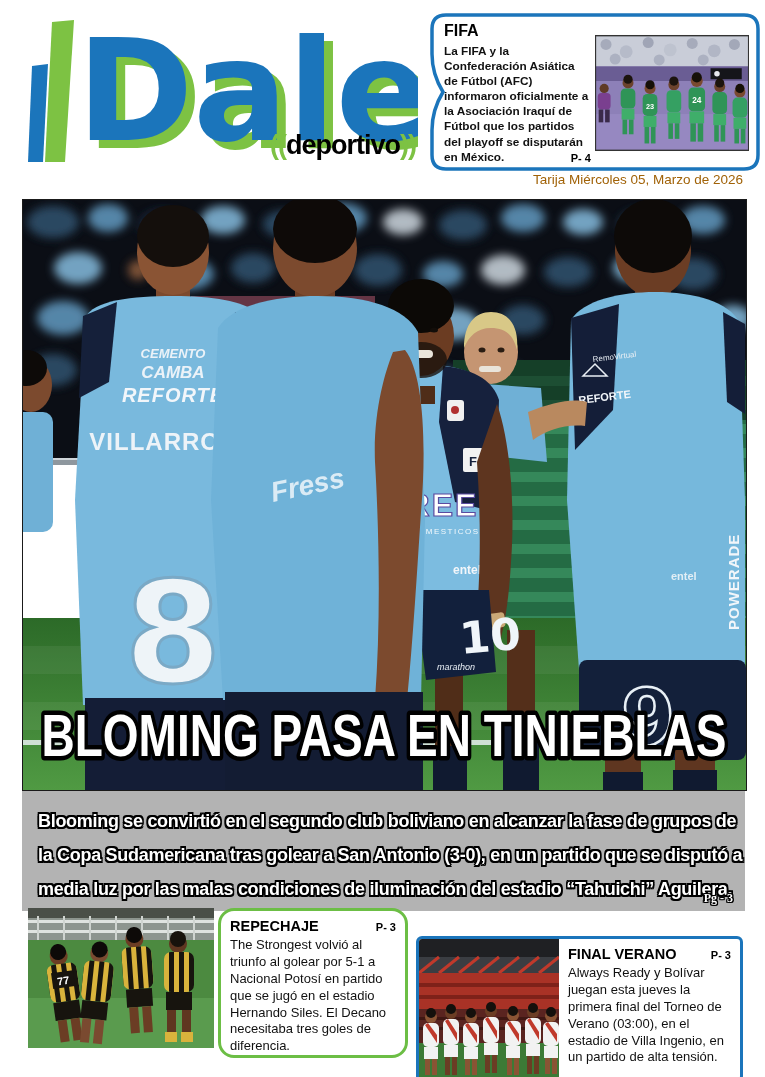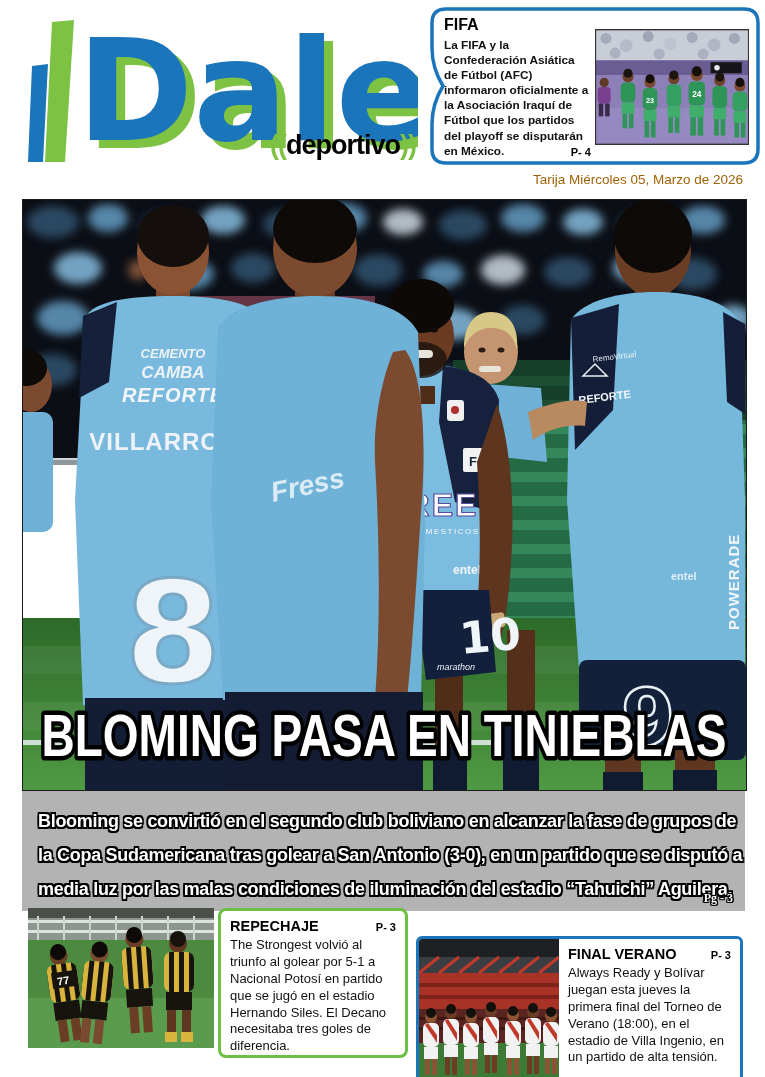--- a/index.html
+++ b/index.html
@@ -4,21 +4,21 @@
 <style>
   html,body{margin:0;padding:0;background:#e8e8e8;}
   .page{position:relative;width:765px;height:1077px;background:#fff;overflow:hidden;
         font-family:"Liberation Sans","DejaVu Sans",sans-serif;}
   
   .masthead{position:absolute;left:24px;top:10px;width:394px;height:158px;}
   .subtitle{position:absolute;left:24px;top:130px;width:392px;text-align:right;
             font-weight:bold;font-size:27px;letter-spacing:-1px;color:#000;}
   .subtitle .paren{color:#7dc243;font-weight:bold;}
   
-  .fifa-card{position:absolute;left:424px;top:6px;width:337px;height:160px;}
+  .fifa-card{position:absolute;left:424px;top:12px;width:337px;height:160px;}
   .fifa-border{position:absolute;left:0;top:0;}
   .fifa-inner{position:relative;display:flex;height:100%;}
   .fifa-text{width:158px;padding:10px 2px 6px 20px;position:relative;}
   .fifa-title{font-size:16px;font-weight:800;color:#000;margin:0 0 4px 0;}
   .fifa-body{font-size:11.8px;font-weight:bold;line-height:1.28;color:#111;}
   .fifa-pref{position:absolute;right:0;bottom:8px;font-size:11px;font-weight:700;color:#000;}
   .fifa-photo{margin:18px 12px 0 4px;}
   
   .dateline{position:absolute;right:22px;top:172px;font-size:13.5px;font-weight:400;color:#a16207;}
   
@@ -29,21 +29,21 @@
            padding:13px 0 0 16px;box-sizing:border-box;}
   .sline{font-size:18px;font-weight:bold;white-space:nowrap;letter-spacing:-0.3px;
          line-height:34px;color:#fff;
          text-shadow:-1.6px -1.6px 0 #000,1.6px -1.6px 0 #000,-1.6px 1.6px 0 #000,
                      1.6px 1.6px 0 #000,-1.6px 0 0 #000,1.6px 0 0 #000,0 -1.6px 0 #000,0 1.6px 0 #000;}
   .pgref{position:absolute;right:12px;bottom:5px;font-size:12px;font-weight:bold;color:#fff;
          text-shadow:-1.3px -1.3px 0 #000,1.3px -1.3px 0 #000,-1.3px 1.3px 0 #000,
                      1.3px 1.3px 0 #000,-1.3px 0 0 #000,1.3px 0 0 #000,0 -1.3px 0 #000,0 1.3px 0 #000;font-family:Liberation Serif, serif;}
   
   .bottom-row{position:absolute;left:28px;top:908px;display:flex;align-items:flex-start;}
-  .card{box-sizing:border-box;border-radius:8px;background:#fff;}
+  .card{box-sizing:border-box;border-radius:16px;background:#fff;}
   .card-head{display:flex;justify-content:space-between;align-items:baseline;}
   .card-title{font-size:14.5px;font-weight:800;color:#000;}
   .card-pref{font-size:11px;font-weight:800;color:#000;}
   .card-body{font-size:13px;font-weight:normal;line-height:1.3;color:#111;margin-top:3px;}
   .green-card{width:190px;height:150px;border:3px solid #6cbe45;margin-left:4px;padding:7px 9px;}
   .blue-card{width:327px;height:146px;border:3px solid #1b75bb;margin-left:8px;display:flex;
              overflow:hidden;border-radius:6px;margin-top:28px;}
   .blue-card-text{padding:7px 9px;position:relative;flex:1;}
 </style>
 </head>
@@ -524,18 +524,18 @@
               <rect x="2" y="48" width="5" height="16" fill="#8a5434"></rect>
               <rect x="9" y="48" width="5" height="16" fill="#8a5434"></rect>
             </g>
         </g>
       </svg>
       <div class="blue-card-text">
         <div class="card-head">
           <span class="card-title">FINAL VERANO</span>
           <span class="card-pref">P- 3</span>
         </div>
-        <div class="card-body">Always Ready y Bolívar juegan esta jueves la primera final del Torneo de Verano (18:00), en el estadio de Villa Ingenio, en un partido de alta tensión.</div>
+        <div class="card-body">Always Ready y Bolívar juegan esta jueves la primera final del Torneo de Verano (03:00), en el estadio de Villa Ingenio, en un partido de alta tensión.</div>
       </div>
     </div>
   </div>
 
 </div>
 
 </body></html>

